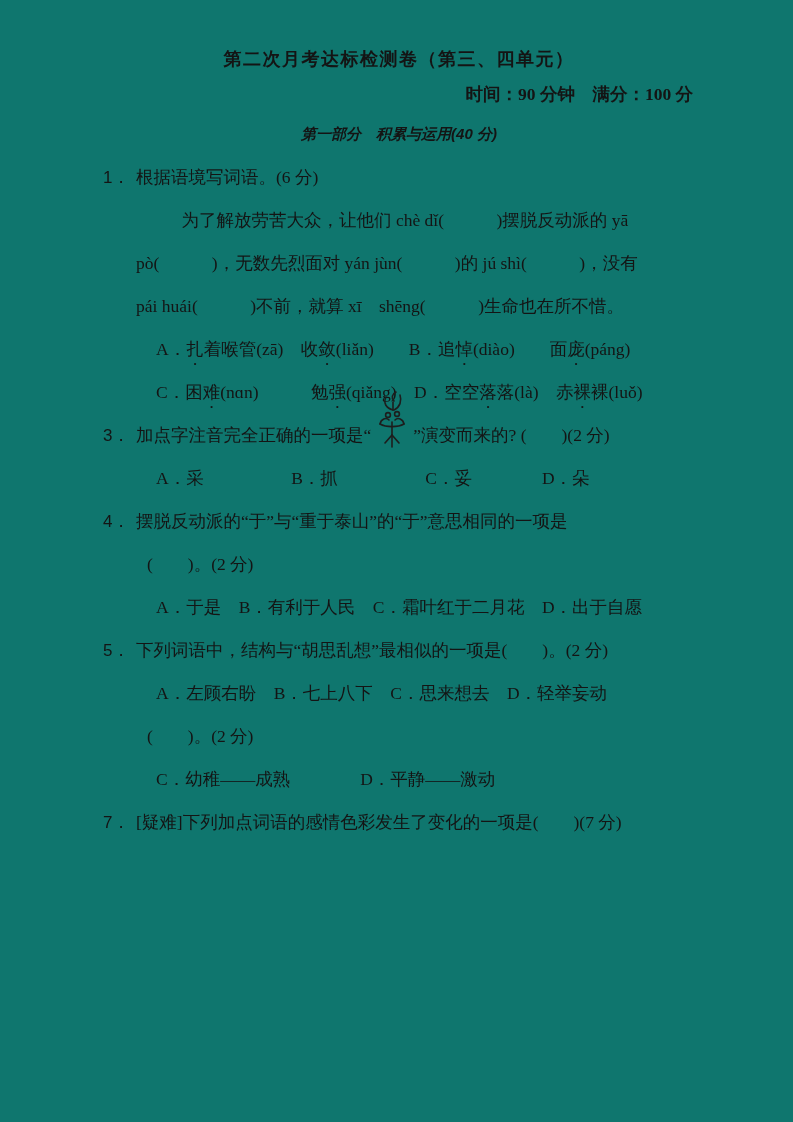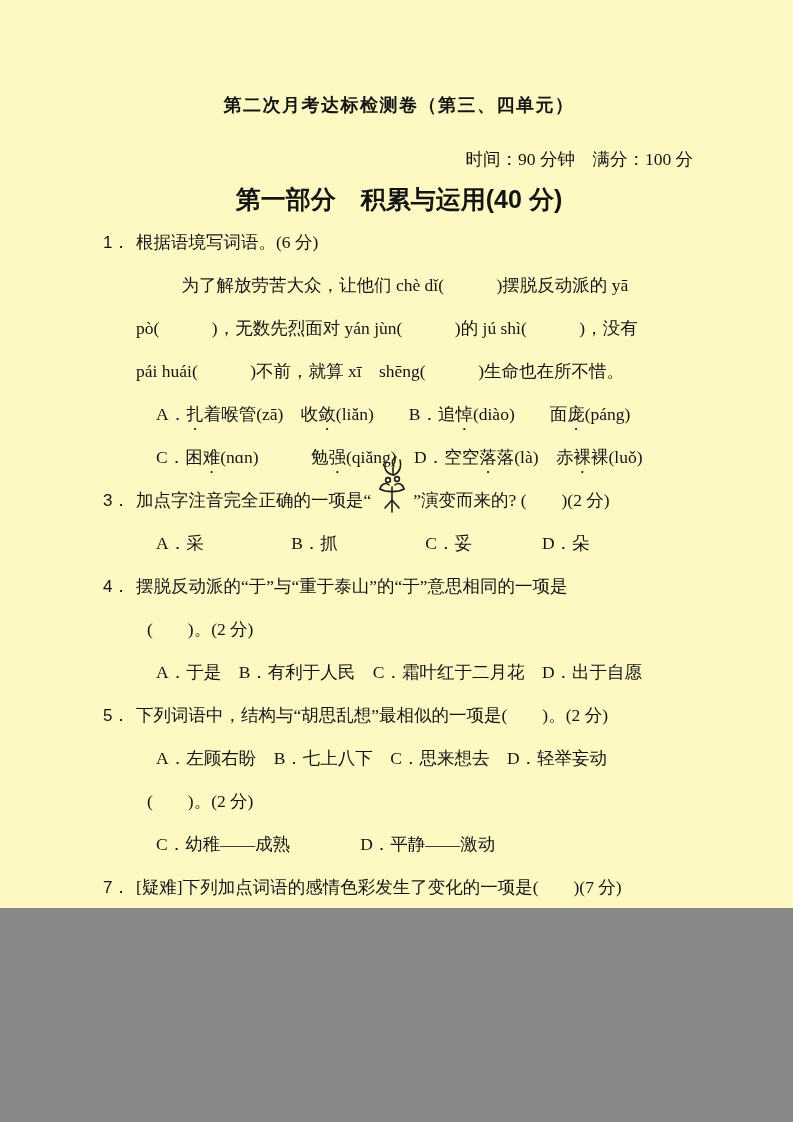--- a/index.html
+++ b/index.html
@@ -1,52 +1,54 @@
 <!DOCTYPE html>
 <html><head>
 <meta charset="utf-8">
 <style>
   html, body { margin: 0; padding: 0; background: #888; }
   .page {
     position: relative;
     width: 793px;
-    height: 908px;
+    height: 1122px;
     margin: 0 auto;
-    background: #fef9c3;
+    background: #0f766e;
     box-sizing: border-box;
-    padding: 90px 98px 0 103px;
+    padding: 44px 98px 0 103px;
     overflow: hidden;
     color: #141414;
     font-family: "Liberation Serif", "DejaVu Serif", serif;
     font-size: 17.5px;
   }
   .title {
     margin: 0;
     font-size: 18px;
     font-weight: 700;
     text-align: center;
     letter-spacing: 1.5px;
     line-height: 30px;
     white-space: nowrap;
   }
   .meta {
-    margin-top: 25px;
+    margin-top: 6px;
     text-align: right;
     line-height: 28px;
     padding-right: 2px;
     white-space: nowrap;
+    font-weight: bold;
   }
   .section-heading {
     margin: 10px 0 6px 0;
     font-family: "Liberation Sans", "DejaVu Sans", sans-serif;
-    font-size: 25px;
+    font-size: 15px;
     font-weight: 700;
     text-align: center;
     line-height: 32px;
     white-space: nowrap;
+    font-style: italic;
   }
   .q { margin: 0; }
   .line { line-height: 43px; white-space: nowrap; }
   .stem { padding-left: 33px; }
   .qnum {
     display: inline-block;
     width: 33px;
     margin-left: -33px;
     font-family: "Liberation Sans", "DejaVu Sans", sans-serif;
     font-size: 17px;

